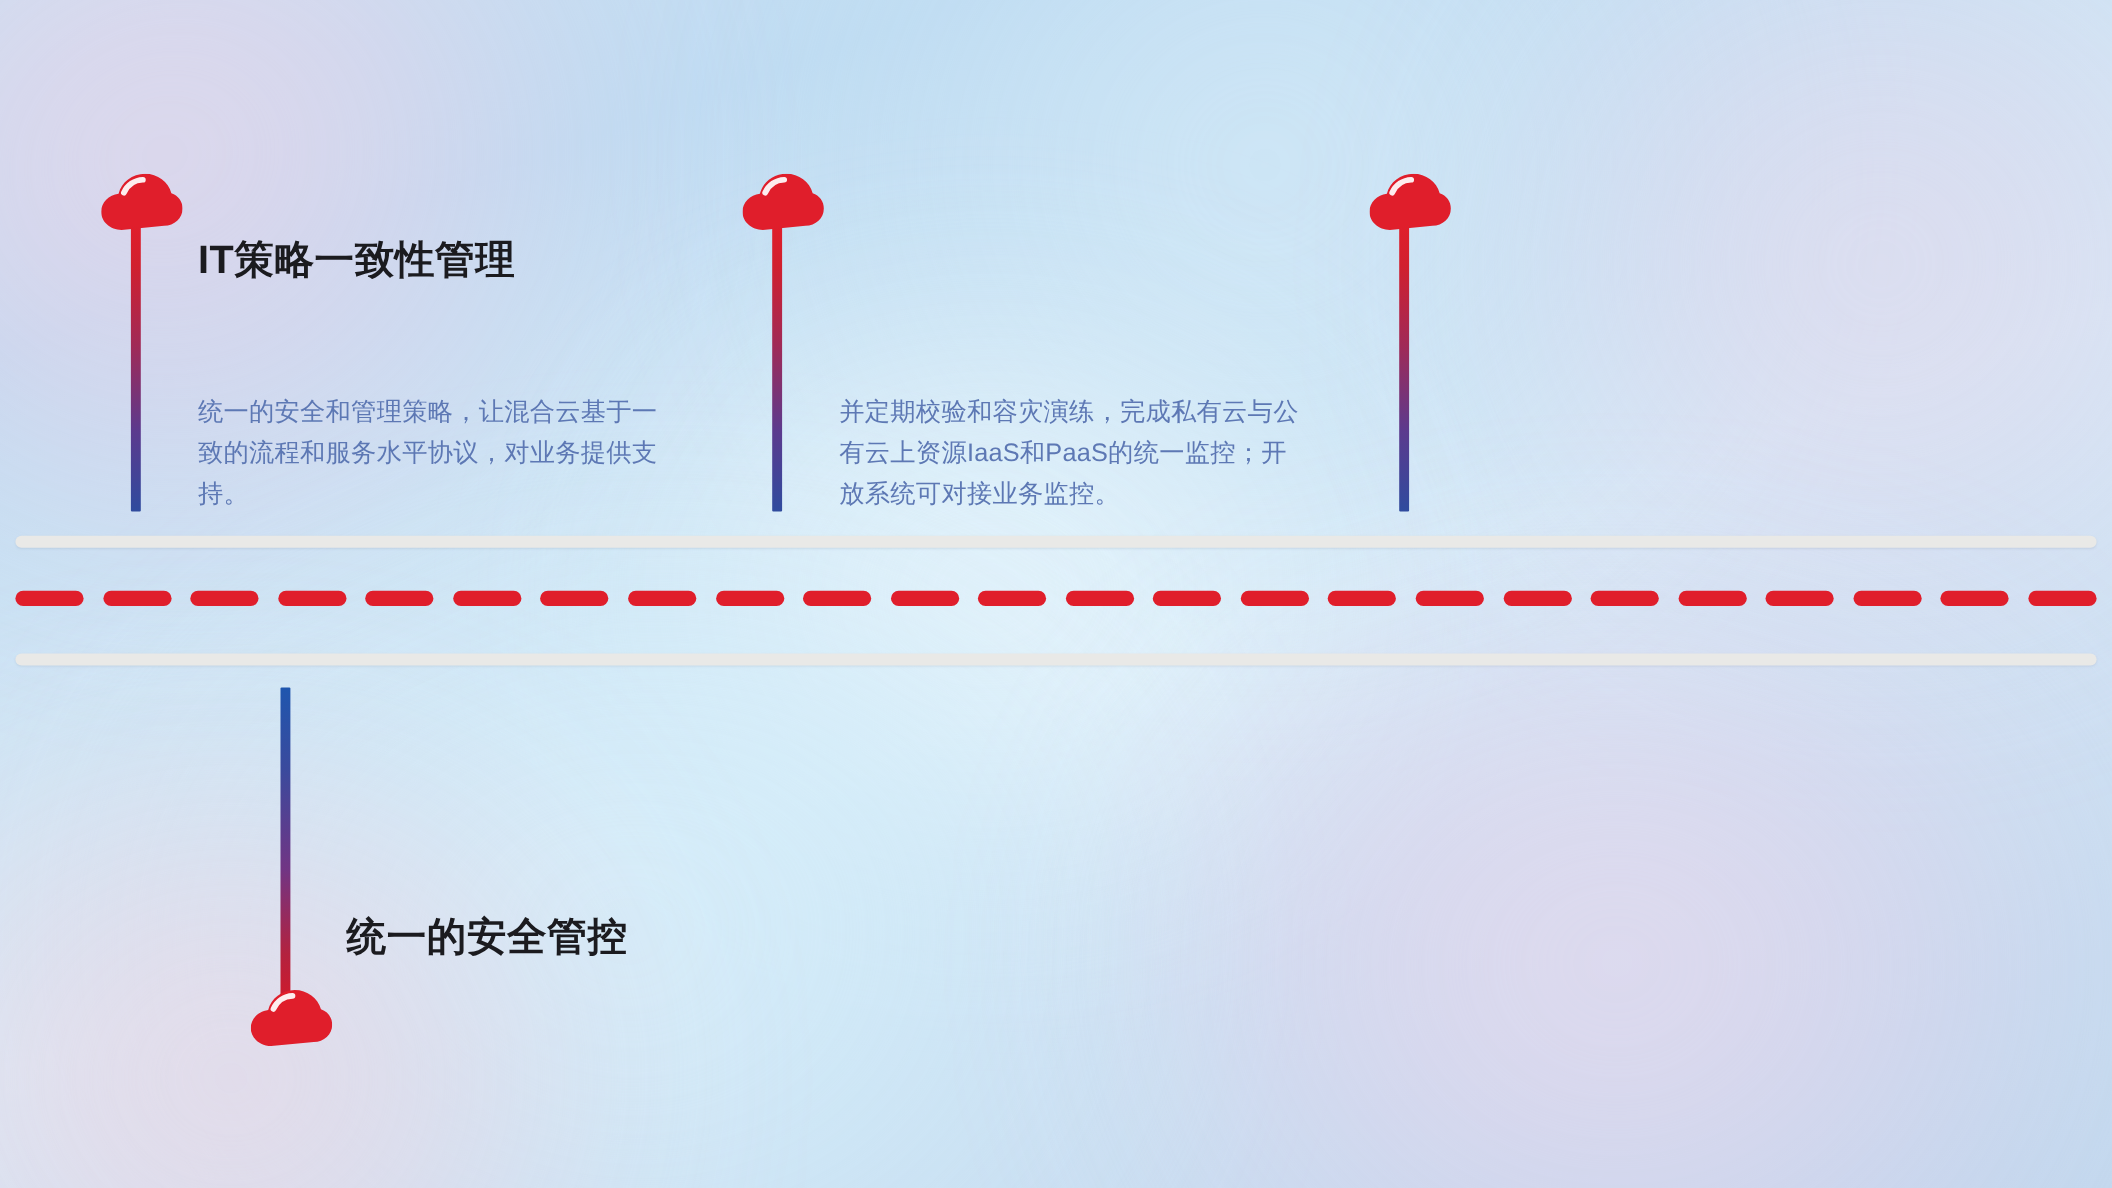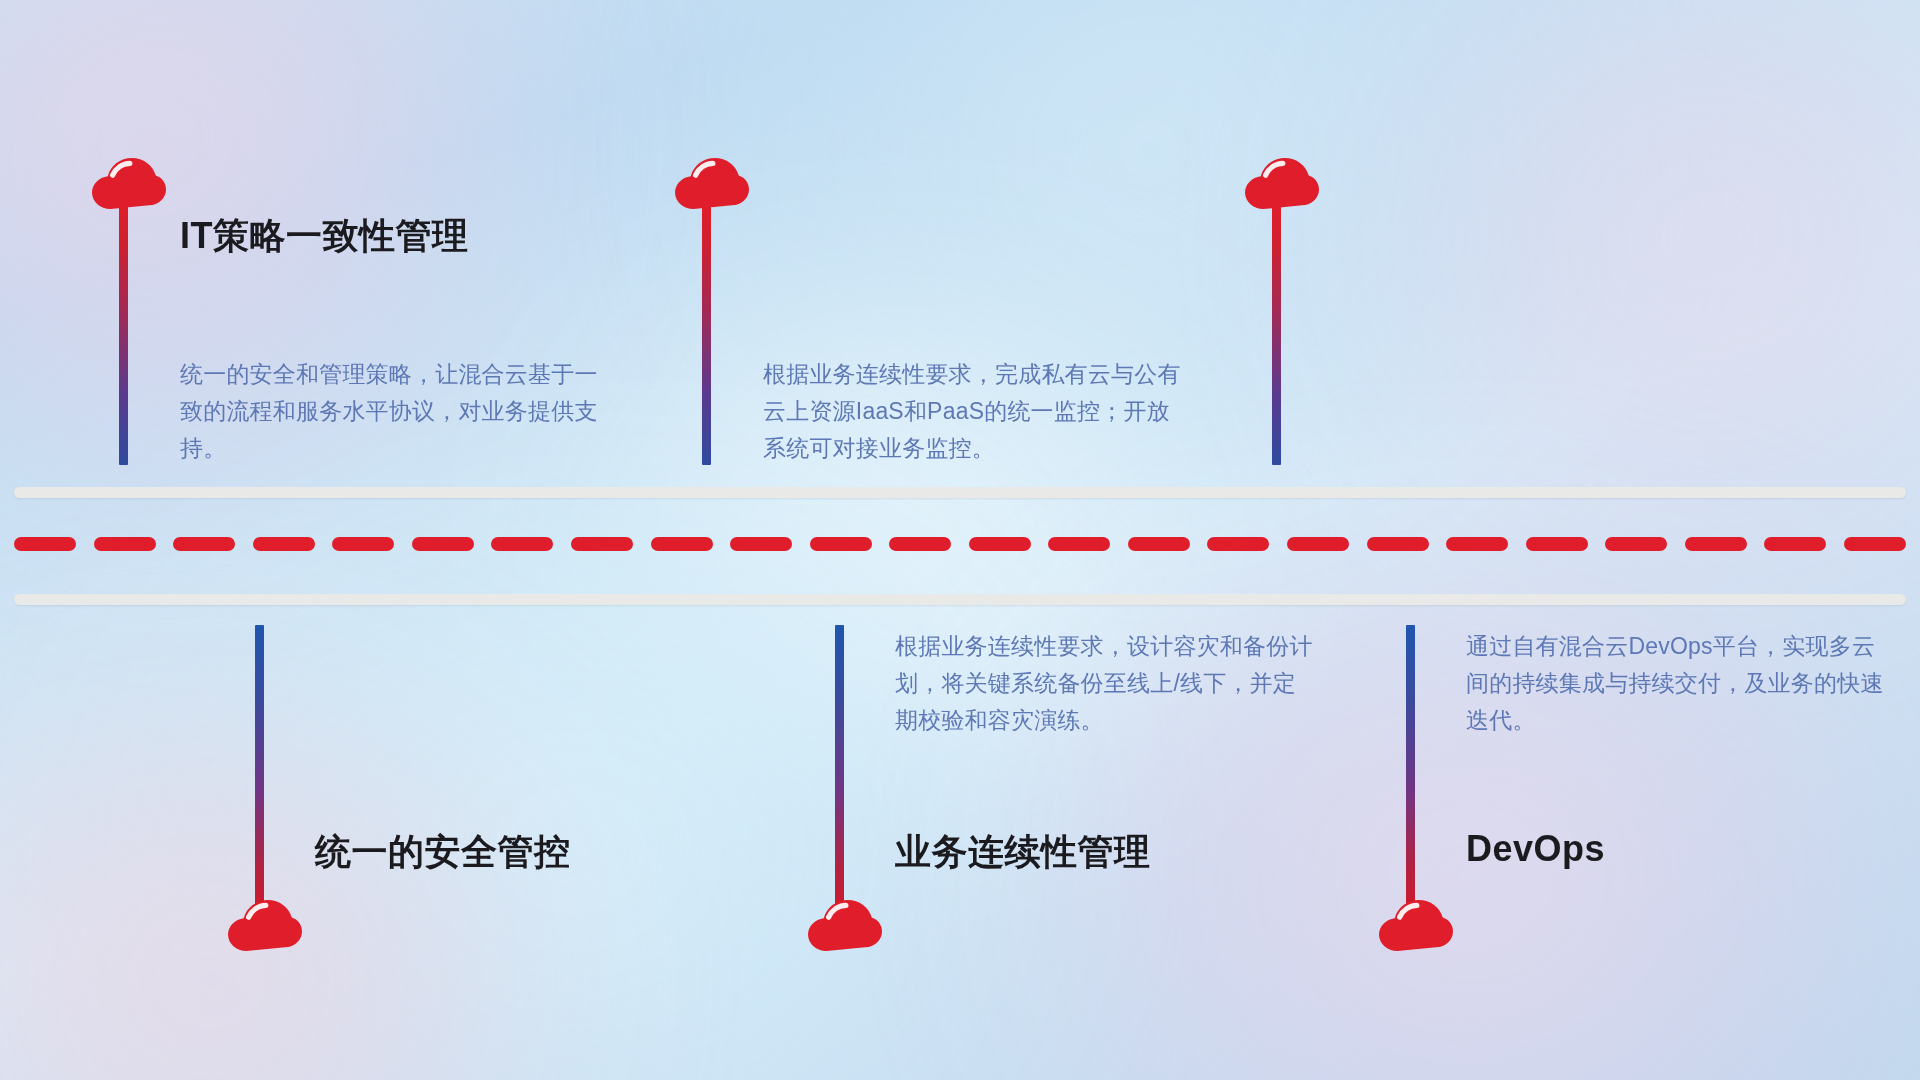--- a/index.html
+++ b/index.html
@@ -197,21 +197,21 @@
   </div>
 
   <div class="item" style="left:640px;top:0;width:620px;height:480px">
     <div class="cloud" style="left:35px;top:158px">
       <svg viewBox="0 0 74 52" width="74" height="52" aria-hidden="true">
         <path d="M18.5 51 C8.3 51 0 43.6 0 34.5 C0 26.2 6.9 19.3 15.8 18.2 C18.4 7.6 28.3 0 39.9 0 C51.3 0 61 7.3 63.8 17.6 C69.9 19.6 74 25.1 74 31.6 C74 40.3 66.5 47.3 57.2 47.3 Z" fill="#e01e2b"></path>
         <path d="M20.6 17.2 C23.8 10.2 30.4 5.6 37.9 5.4" fill="none" stroke="#ffffff" stroke-width="5.2" stroke-linecap="round" opacity="0.92"></path>
       </svg>
     </div>
     <div class="stem down" style="left:62px;top:205px;height:260px"></div>
-    <div class="body-text" style="left:123px;top:356px;width:420px">根据业务连续性要求，完成私有云与公有云上资源IaaS和PaaS的统一监控；开放系统可对接业务监控。</div>
+    <div class="body-text" style="left:123px;top:356px;width:420px">并定期校验和容灾演练，完成私有云与公有云上资源IaaS和PaaS的统一监控；开放系统可对接业务监控。</div>
   </div>
 
   <div class="item" style="left:1205px;top:0;width:640px;height:480px">
     <div class="cloud" style="left:40px;top:158px">
       <svg viewBox="0 0 74 52" width="74" height="52" aria-hidden="true">
         <path d="M18.5 51 C8.3 51 0 43.6 0 34.5 C0 26.2 6.9 19.3 15.8 18.2 C18.4 7.6 28.3 0 39.9 0 C51.3 0 61 7.3 63.8 17.6 C69.9 19.6 74 25.1 74 31.6 C74 40.3 66.5 47.3 57.2 47.3 Z" fill="#e01e2b"></path>
         <path d="M20.6 17.2 C23.8 10.2 30.4 5.6 37.9 5.4" fill="none" stroke="#ffffff" stroke-width="5.2" stroke-linecap="round" opacity="0.92"></path>
       </svg>
     </div>
     <div class="stem down" style="left:67px;top:205px;height:260px"></div>
@@ -252,37 +252,15 @@
     <div class="stem up" style="left:255px;top:25px;height:285px"></div>
     <div class="cloud" style="left:228px;top:300px">
       <svg viewBox="0 0 74 52" width="74" height="52" aria-hidden="true">
         <path d="M18.5 51 C8.3 51 0 43.6 0 34.5 C0 26.2 6.9 19.3 15.8 18.2 C18.4 7.6 28.3 0 39.9 0 C51.3 0 61 7.3 63.8 17.6 C69.9 19.6 74 25.1 74 31.6 C74 40.3 66.5 47.3 57.2 47.3 Z" fill="#e01e2b"></path>
         <path d="M20.6 17.2 C23.8 10.2 30.4 5.6 37.9 5.4" fill="none" stroke="#ffffff" stroke-width="5.2" stroke-linecap="round" opacity="0.92"></path>
       </svg>
     </div>
     <div class="heading" style="left:315px;top:228px">统一的安全管控</div>
   </div>
 
-  <div class="item" style="left:700px;top:600px;width:700px;height:380px">
-    <div class="stem up" style="left:135px;top:25px;height:285px"></div>
-    <div class="cloud" style="left:108px;top:300px">
-      <svg viewBox="0 0 74 52" width="74" height="52" aria-hidden="true">
-        <path d="M18.5 51 C8.3 51 0 43.6 0 34.5 C0 26.2 6.9 19.3 15.8 18.2 C18.4 7.6 28.3 0 39.9 0 C51.3 0 61 7.3 63.8 17.6 C69.9 19.6 74 25.1 74 31.6 C74 40.3 66.5 47.3 57.2 47.3 Z" fill="#e01e2b"></path>
-        <path d="M20.6 17.2 C23.8 10.2 30.4 5.6 37.9 5.4" fill="none" stroke="#ffffff" stroke-width="5.2" stroke-linecap="round" opacity="0.92"></path>
-      </svg>
-    </div>
-    <div class="body-text" style="left:195px;top:28px;width:420px">根据业务连续性要求，设计容灾和备份计划，将关键系统备份至线上/线下，并定期校验和容灾演练。</div>
-    <div class="heading" style="left:195px;top:228px">业务连续性管理</div>
-  </div>
-
-  <div class="item" style="left:1400px;top:600px;width:520px;height:380px">
-    <div class="stem up" style="left:6px;top:25px;height:285px"></div>
-    <div class="cloud" style="left:-21px;top:300px">
-      <svg viewBox="0 0 74 52" width="74" height="52" aria-hidden="true">
-        <path d="M18.5 51 C8.3 51 0 43.6 0 34.5 C0 26.2 6.9 19.3 15.8 18.2 C18.4 7.6 28.3 0 39.9 0 C51.3 0 61 7.3 63.8 17.6 C69.9 19.6 74 25.1 74 31.6 C74 40.3 66.5 47.3 57.2 47.3 Z" fill="#e01e2b"></path>
-        <path d="M20.6 17.2 C23.8 10.2 30.4 5.6 37.9 5.4" fill="none" stroke="#ffffff" stroke-width="5.2" stroke-linecap="round" opacity="0.92"></path>
-      </svg>
-    </div>
-    <div class="body-text" style="left:66px;top:28px;width:420px">通过自有混合云DevOps平台，实现多云间的持续集成与持续交付，及业务的快速迭代。</div>
-    <div class="heading" style="left:66px;top:228px">DevOps</div>
-  </div>
+
 
 </div>
 
 </body></html>

